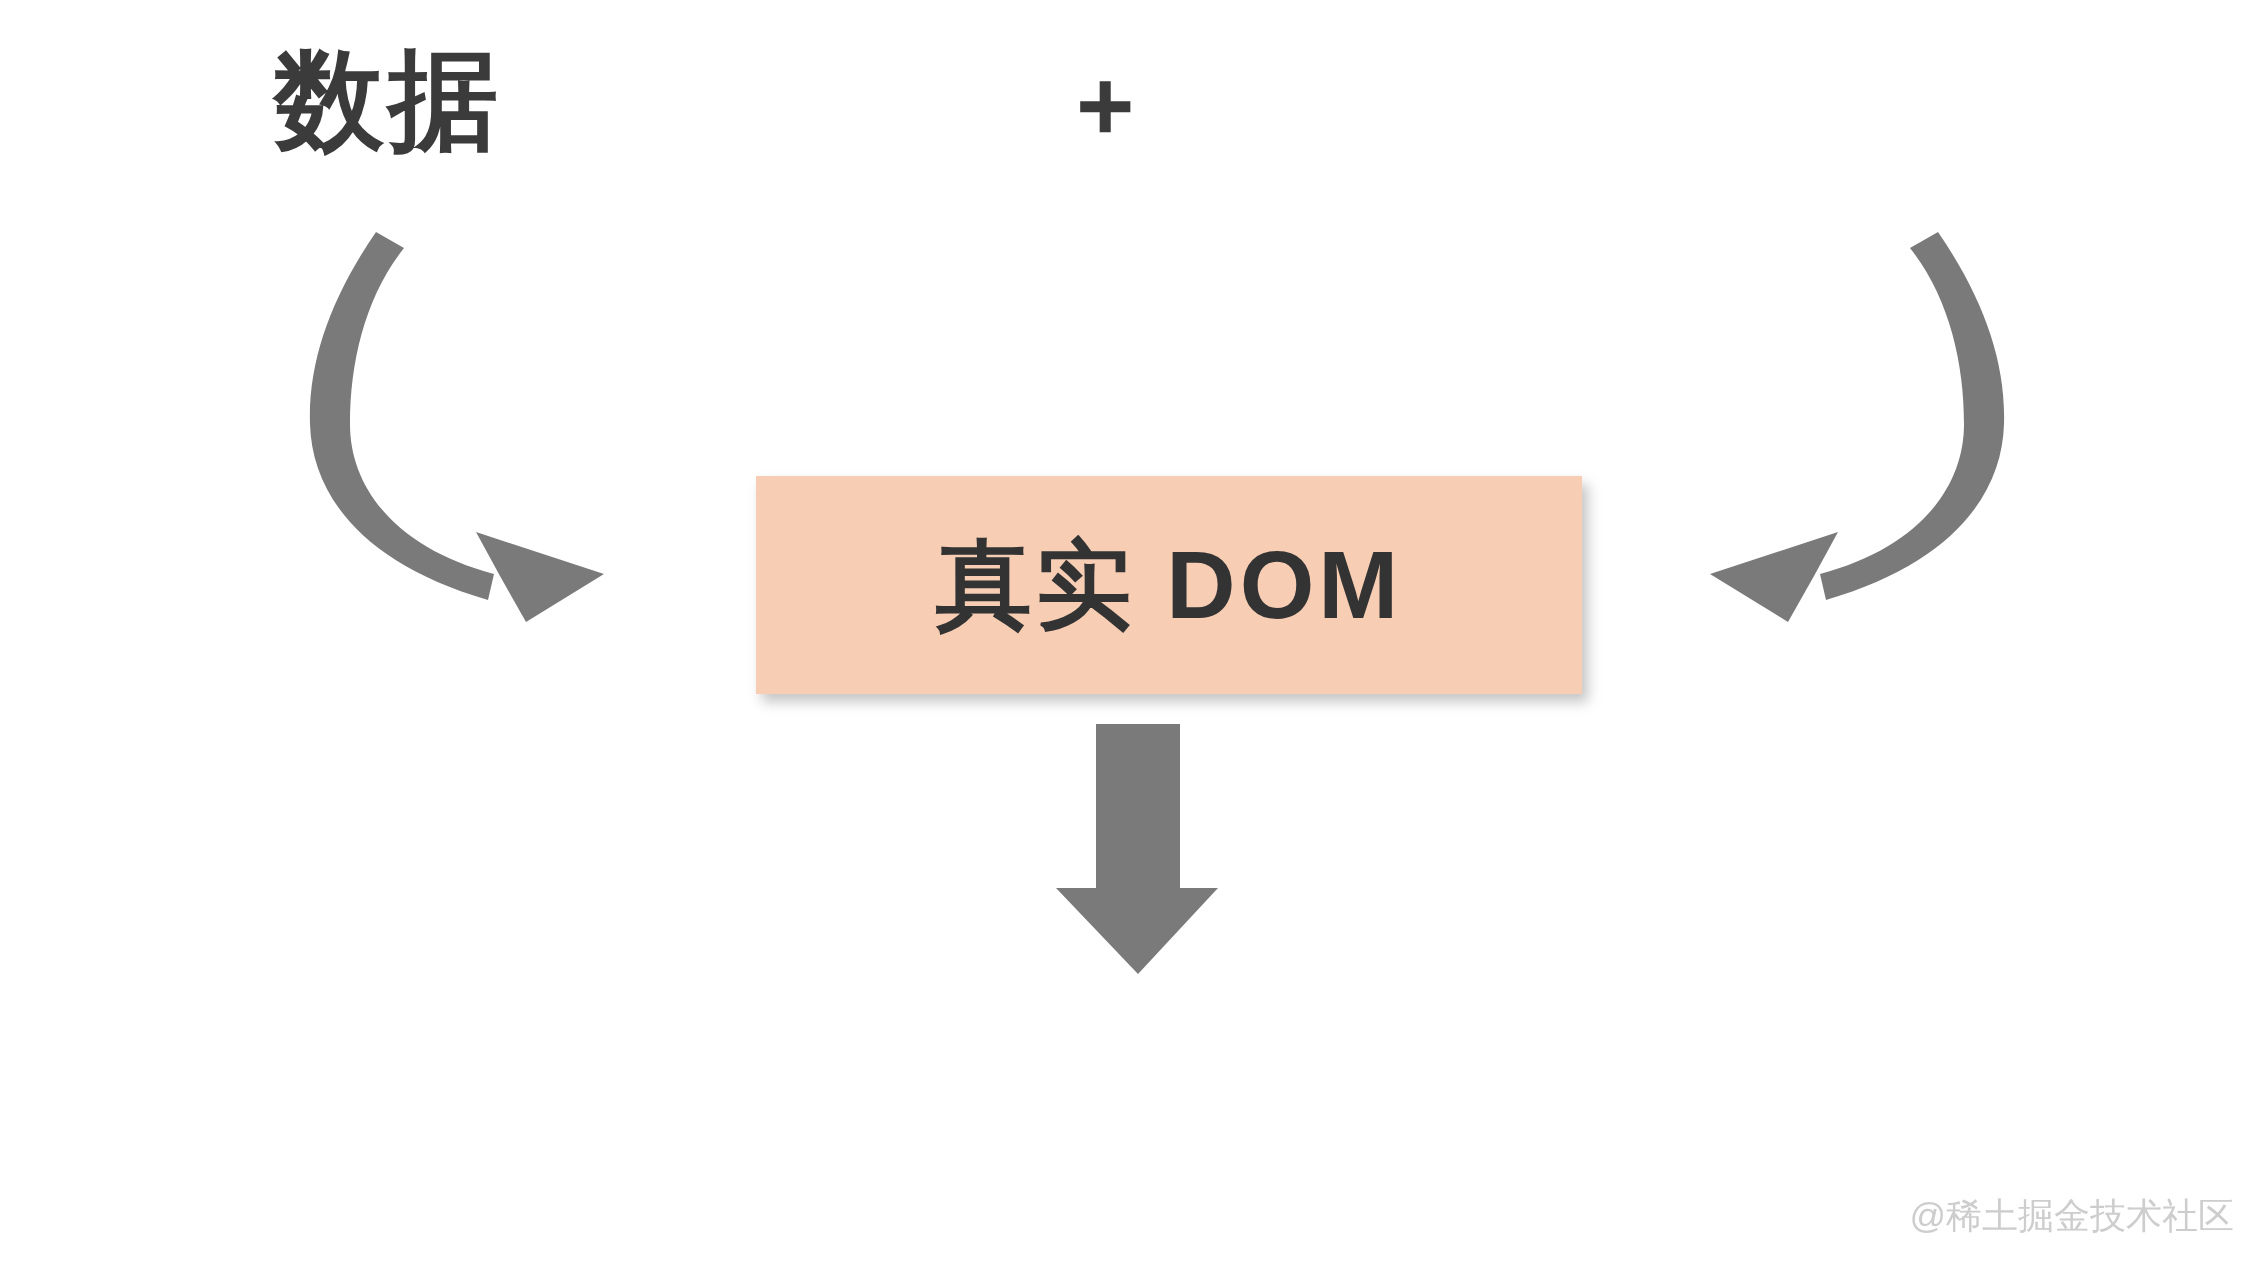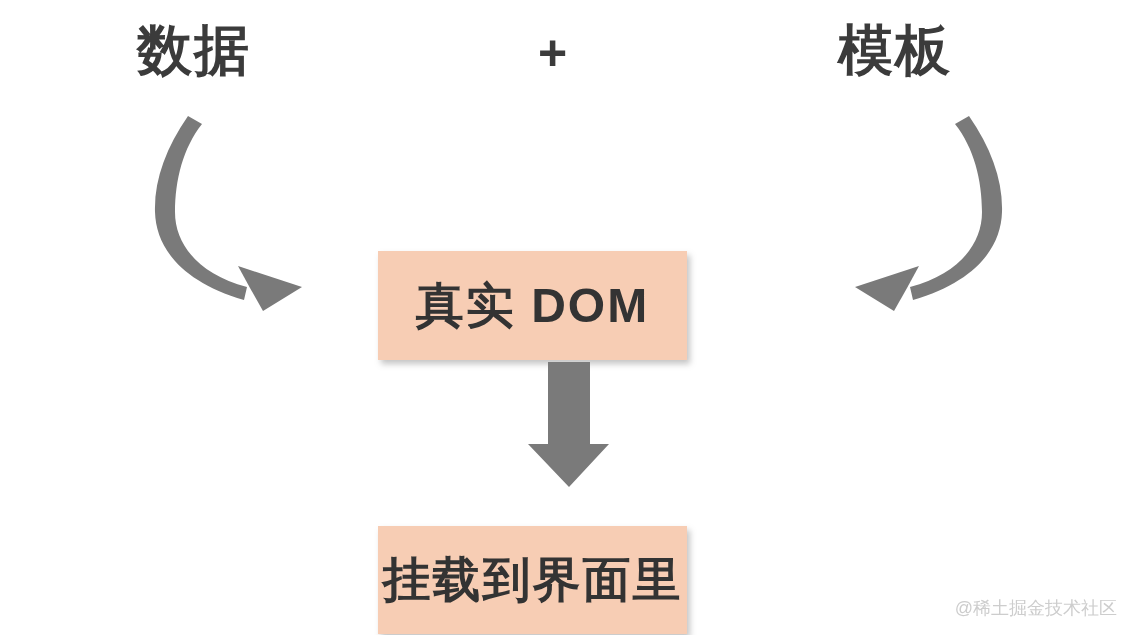--- a/index.html
+++ b/index.html
@@ -48,27 +48,26 @@
     top: 110px;
     width: 165px;
     height: 205px;
     color: var(--arrow, #7a7a7a);
   }
   .curve-left  { left: 142px; }
   .curve-right { left: 850px; transform: scaleX(-1); }
   .box {
     position: absolute;
     left: 378px;
-    width: 309px;
+    width: 413px;
     background: var(--box-bg, #f7cdb4);
     box-shadow: 3px 4px 6px rgba(110, 110, 110, 0.40);
     display: flex;
     align-items: center;
     justify-content: center;
-    margin-top: 13px;
   }
   .box span {
     font-size: 48px;
     font-weight: bold;
     color: var(--box-text, #333333);
     letter-spacing: 2px;
     white-space: nowrap;
   }
   .box-center { top: 238px; height: 109px; }
   .box-bottom { top: 513px; height: 108px; }
@@ -91,21 +90,20 @@
 </style>
 </head>
 <body>
 
 <div class="canvas">
 
   <div class="heading heading-data">数据</div>
 
   <div class="heading heading-plus">+</div>
 
-  <div class="heading heading-template">模板</div>
 
   <svg class="curve curve-left" viewBox="0 0 165 205" aria-hidden="true">
     <path fill="currentColor" d="M46,6
              C24,38 12,70 13,102
              C14,138 40,172 102,190
              L105,177
              C56,164 33,134 33,102
              C33,70 41,38 60,14
              Z"></path>
     <polygon fill="currentColor" points="160,177 96,156 108,178 121,201"></polygon>
@@ -123,19 +121,16 @@
   </svg>
 
   <div class="box box-center">
     <span>真实 DOM</span>
   </div>
 
   <svg class="down-arrow" viewBox="0 0 81 125" aria-hidden="true">
     <polygon fill="currentColor" points="20,0 62,0 62,82 81,82 41,125 0,82 20,82"></polygon>
   </svg>
 
-  <div class="box box-bottom">
-    <span>挂载到界面里</span>
-  </div>
 
   <div class="watermark">@稀土掘金技术社区</div>
 
 </div>
 
 </body></html>

